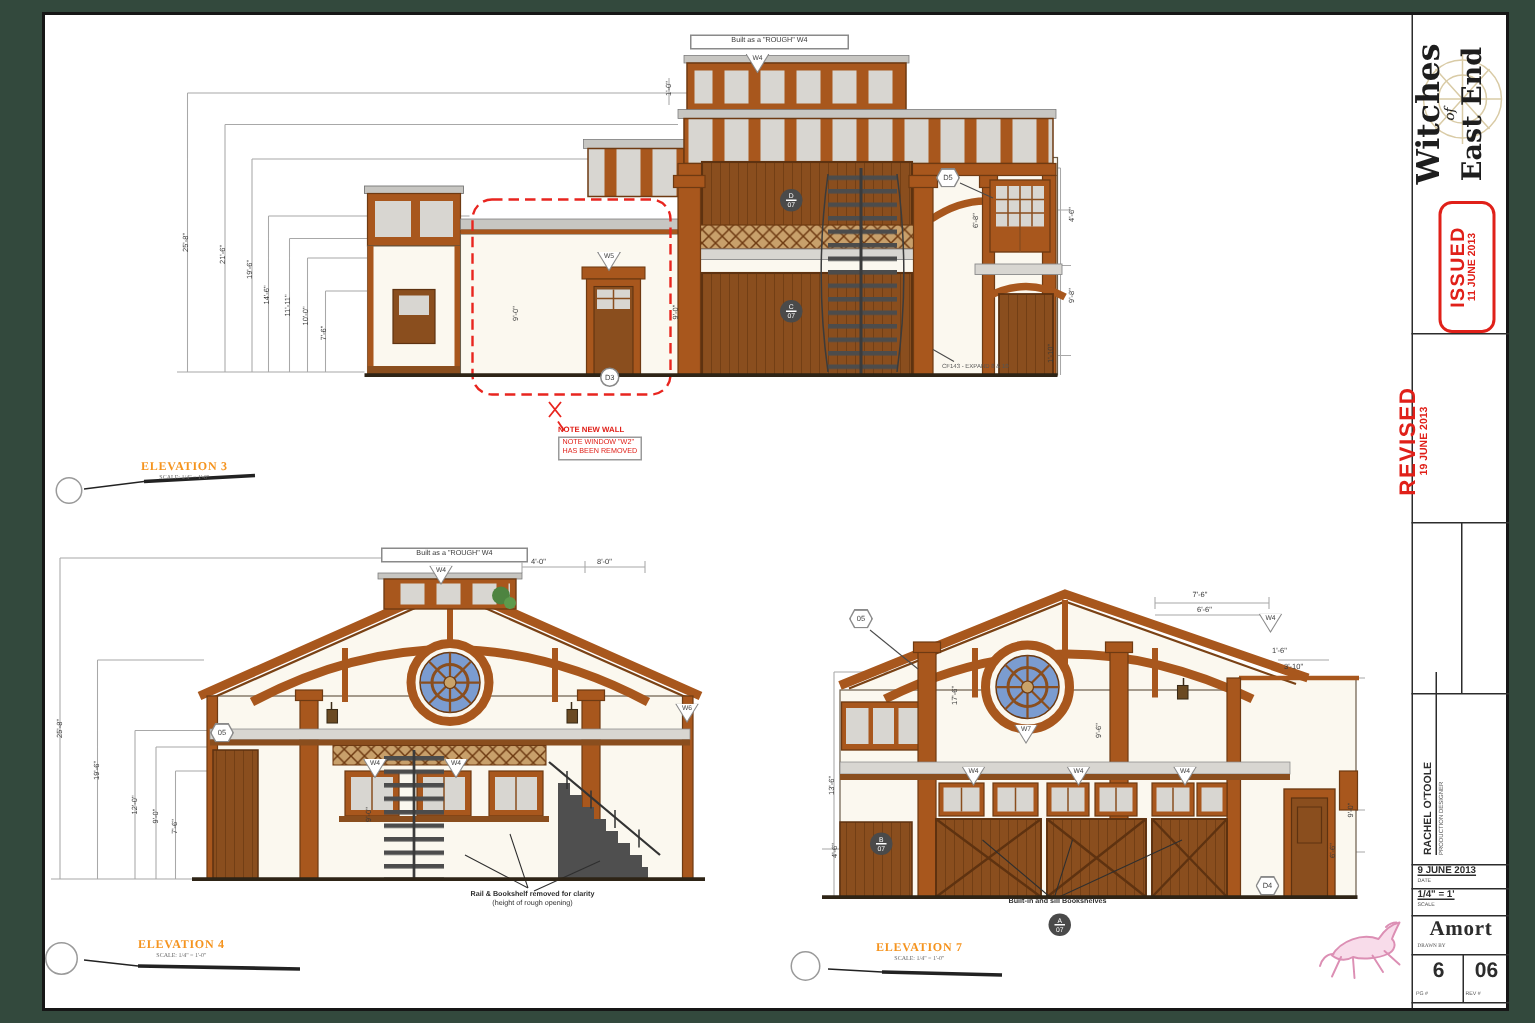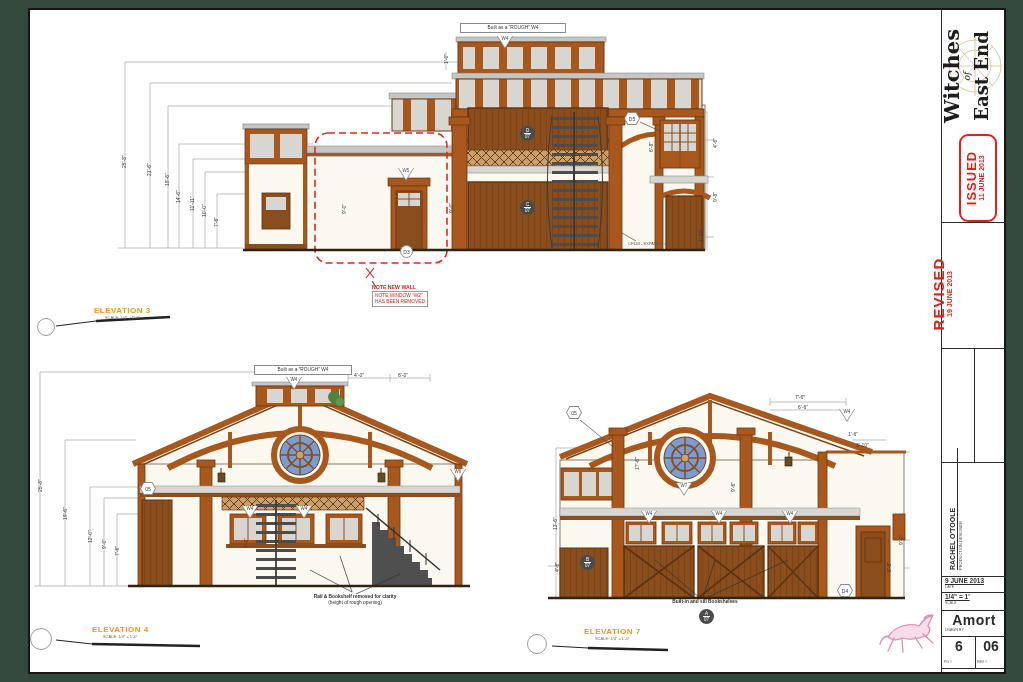--- a/index.html
+++ b/index.html
@@ -32,21 +32,21 @@
   .mk.hex .lbl{width:14px;height:11px;background:#fff;clip-path:polygon(22% 0,78% 0,100% 50%,78% 100%,22% 100%,0 50%);display:flex;align-items:center;justify-content:center;font-size:5px;color:#444;}
   .mk.tri{width:16px;height:13px;background:#8a8a8a;clip-path:polygon(0 0,100% 0,50% 100%);display:flex;justify-content:center;}
   .mk.tri .lbl{width:14.4px;height:11.6px;background:#fff;clip-path:polygon(0 0,100% 0,50% 100%);font-size:4.5px;color:#444;text-align:center;line-height:6.5px;}
   .mk.disc{width:15px;height:15px;border-radius:50%;background:#4a4a4a;color:#fff;display:flex;flex-direction:column;align-items:center;justify-content:center;font-size:4.5px;line-height:5px;}
   .mk.disc div:first-child{border-bottom:0.5px solid #fff;padding:0 2px;}
   .note-box{position:absolute;background:#fff;border:1px solid #8a8a8a;font-size:4.8px;color:#3a3a3a;text-align:center;line-height:6px;padding:1px 2px;white-space:nowrap;z-index:6;}
   .red-note-title{position:absolute;font-size:5.2px;font-weight:bold;color:#e02019;white-space:nowrap;z-index:6;}
   .red-note-box{position:absolute;background:#fff;border:1px solid #9a9a9a;font-size:4.8px;color:#e02019;line-height:6.2px;padding:1px 2px;white-space:nowrap;z-index:6;}
   .tiny-note{position:absolute;font-size:4.8px;color:#2f2f2f;text-align:center;line-height:5.8px;white-space:nowrap;z-index:6;}
   .cf-note{position:absolute;font-size:4px;color:#555;white-space:nowrap;z-index:6;}
-  .elev-title{position:absolute;z-index:6;}
+  .elev-title{position:absolute;z-index:6;font-family:Liberation Serif, serif;}
   .elev-title .t{color:#f5941f;font-weight:bold;font-size:8px;letter-spacing:0.5px;white-space:nowrap;}
   .elev-title .s{color:#6a6a6a;font-size:4px;white-space:nowrap;text-align:center;}
   .bubble{position:absolute;background:#fff;border:1.5px solid #9a9a9a;border-radius:50%;box-sizing:border-box;z-index:6;}
 </style>
 </head>
 <body>
 
 <div id="page">
   <div id="sheet"></div>
 
@@ -517,21 +517,21 @@
     </div>
 
     <div class="abs" style="left:945px;top:577px;">
       <div class="meta-val">9 JUNE 2013</div>
       <div class="meta-lab">DATE</div>
     </div>
     <div class="abs" style="left:945px;top:593px;">
       <div class="meta-val">1/4" = 1'</div>
       <div class="meta-lab">SCALE</div>
     </div>
-    <div class="abs" style="left:945px;top:612px;width:58px;text-align:center;">
+    <div class="abs" style="left:945px;top:612px;width:58px;text-align:center;font-family:Liberation Serif, serif;">
       <div class="amort">Amort</div>
       <div class="meta-lab" style="text-align:left;">DRAWN BY</div>
     </div>
     <div class="abs" style="left:944px;top:639px;width:30px;text-align:center;">
       <div class="big-num">6</div>
       <div class="meta-lab" style="text-align:left;margin-top:6px;">PG #</div>
     </div>
     <div class="abs" style="left:977px;top:639px;width:28px;text-align:center;">
       <div class="big-num">06</div>
       <div class="meta-lab" style="text-align:left;margin-top:6px;">REV #</div>

